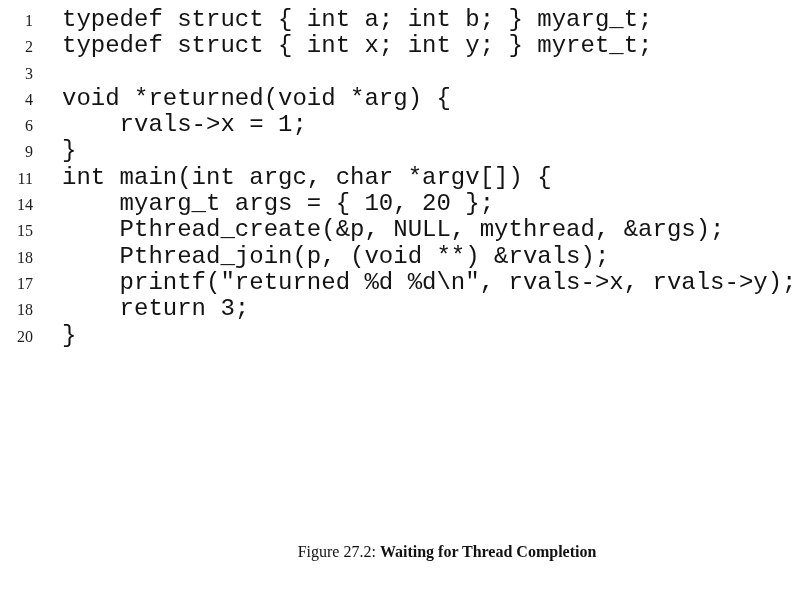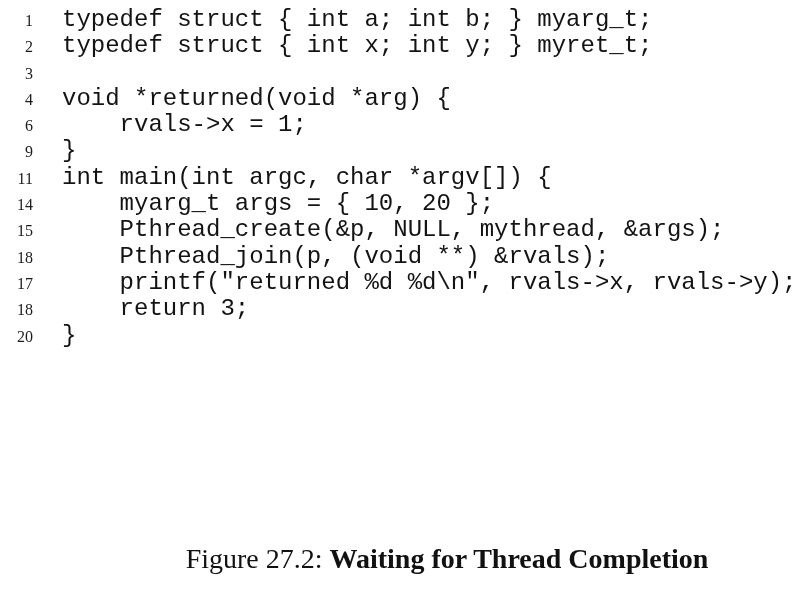--- a/index.html
+++ b/index.html
@@ -39,21 +39,21 @@
   }
   .caption {
     position: absolute;
     top: 543px;
     left: 0;
     width: 802px;
     box-sizing: border-box;
     padding-left: 92px;
     text-align: center;
     font-family: "Liberation Serif", serif;
-    font-size: 28px;
+    font-size: 16px;
     color: #111111;
     white-space: pre;
   }
   .caption .cap-title {
     font-weight: bold;
   }
 </style>
 </head>
 <body>
 

